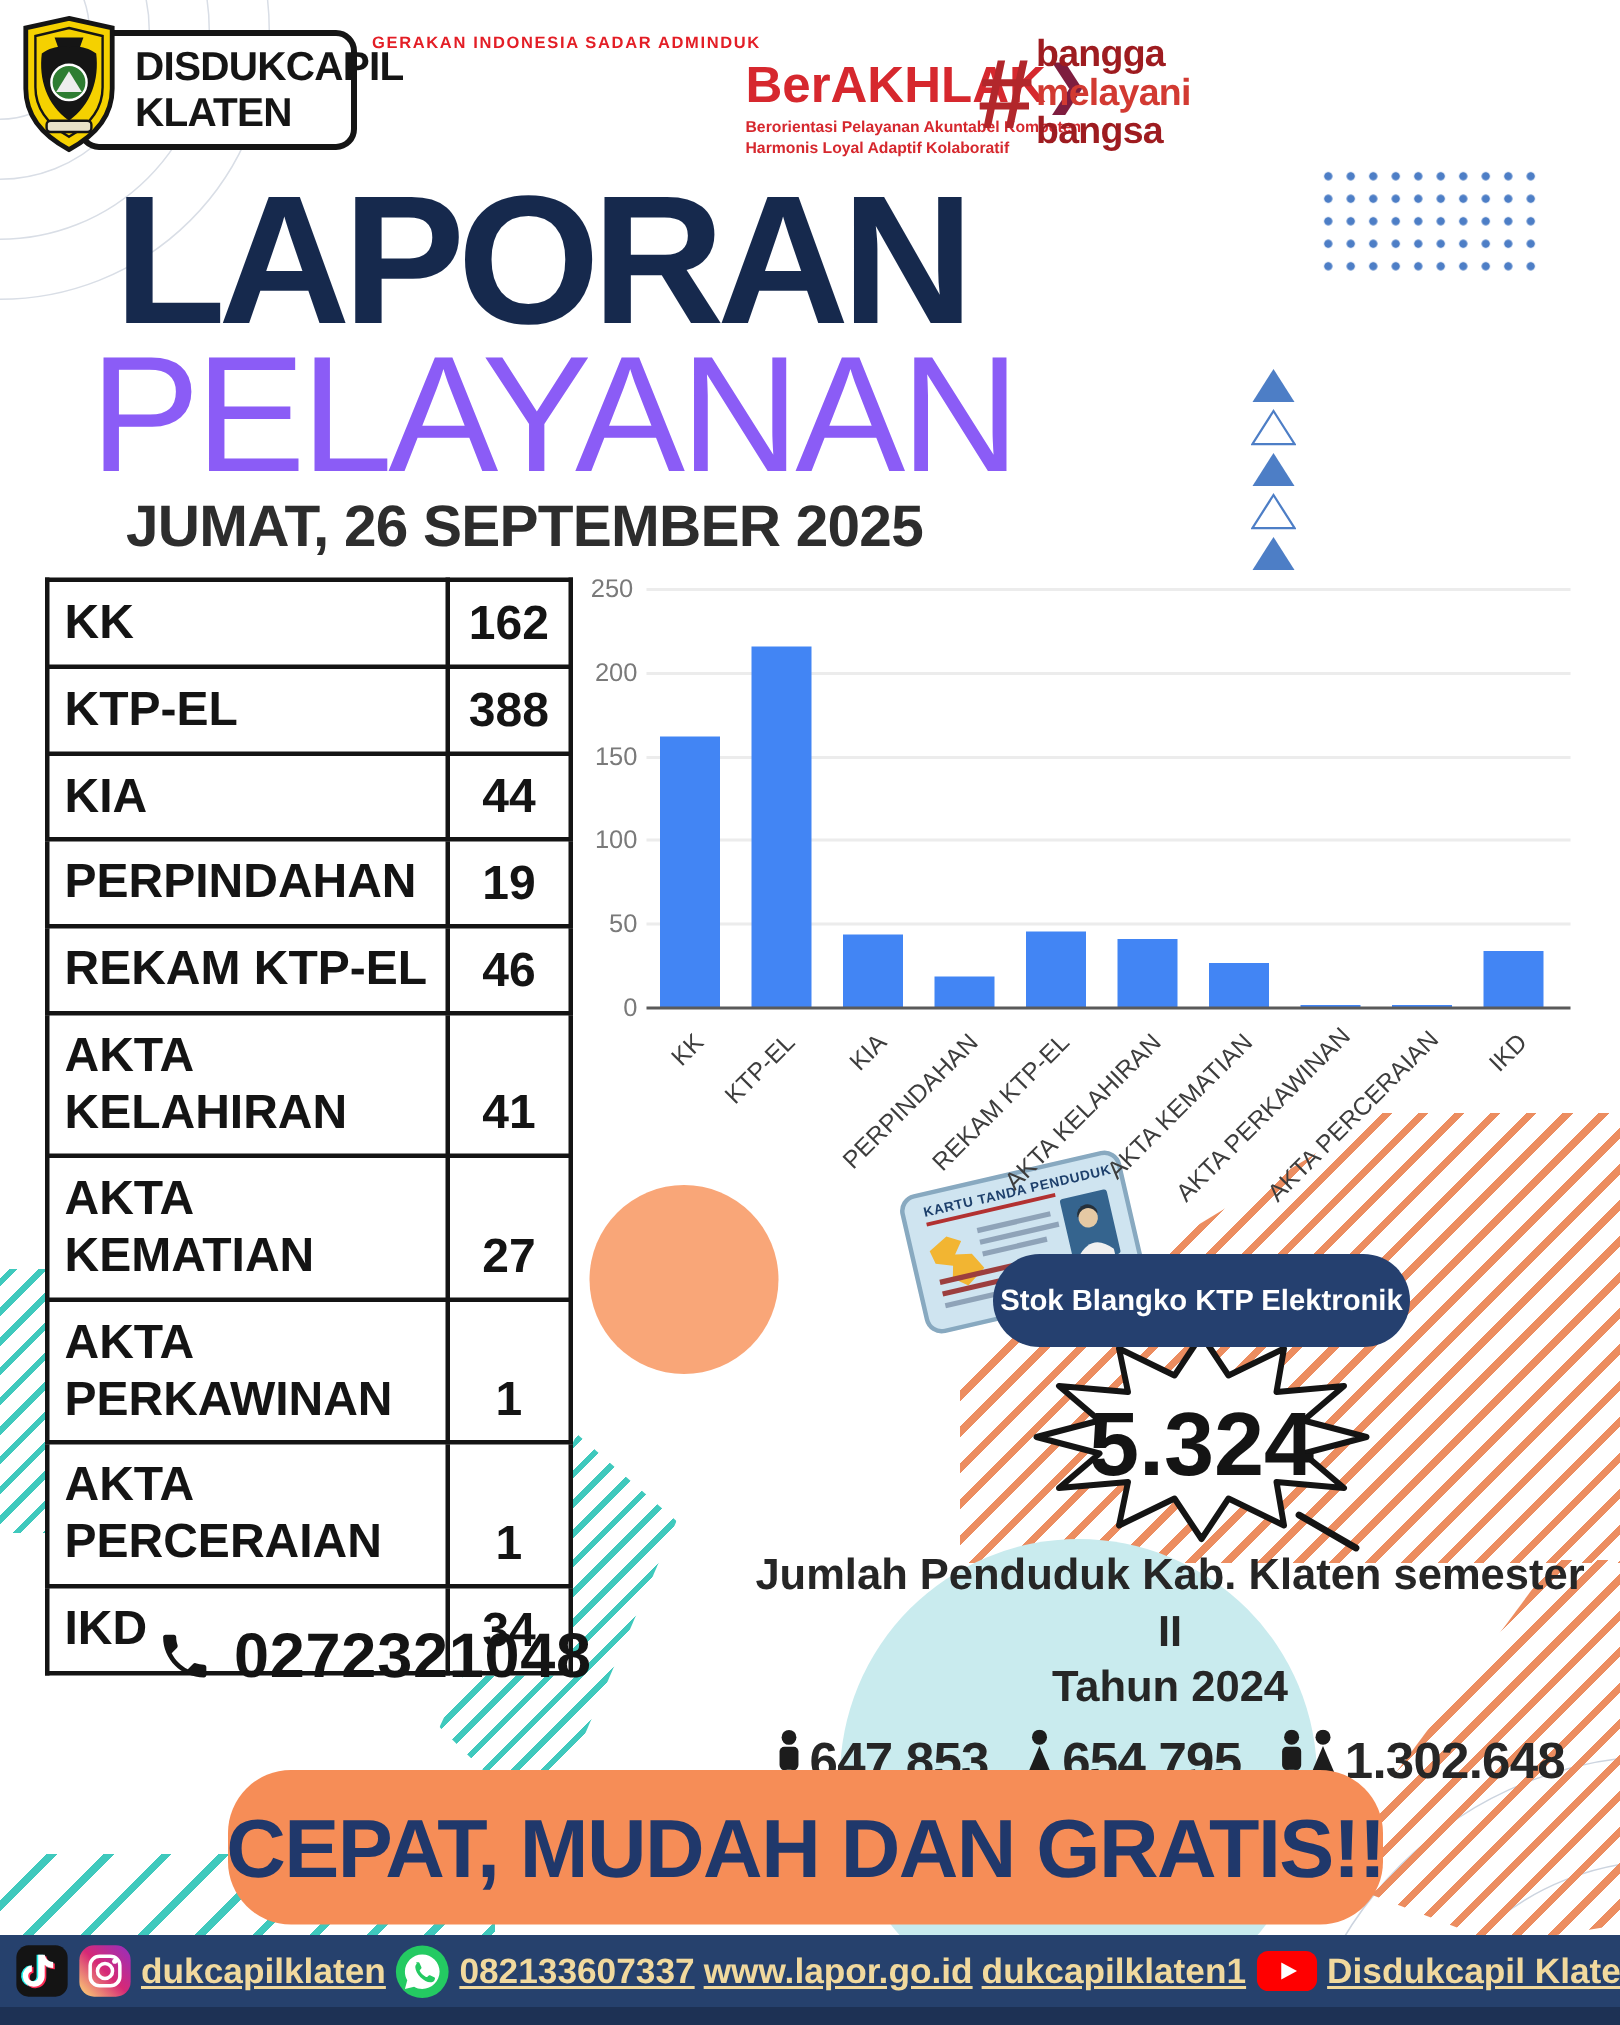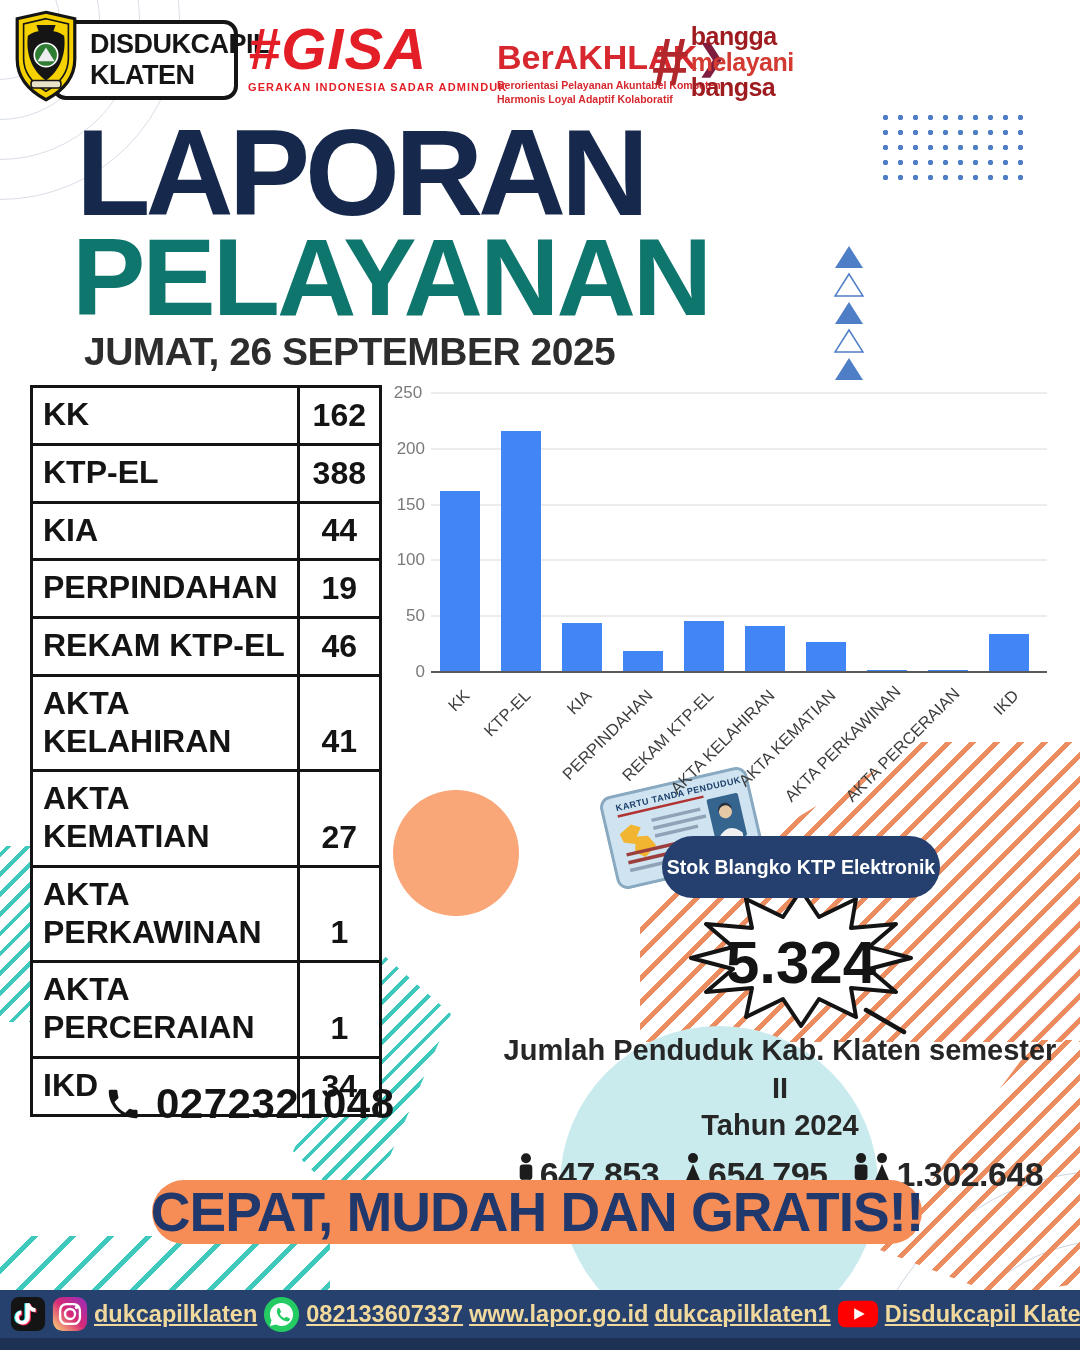--- a/index.html
+++ b/index.html
@@ -34,21 +34,21 @@
   .berakhlak .big{font-size:34px;font-weight:800;color:#d6282e;line-height:1}
   .berakhlak .arrow{color:#7e1d3f;font-weight:800}
   .berakhlak .sub{font-size:10.5px;font-weight:700;color:#d6282e;line-height:1.35;margin-top:4px}
   .bangga{position:absolute;left:652px;top:24px;z-index:5;display:flex;align-items:center}
   .bangga .hash{font-size:66px;font-weight:900;color:#b2272b;line-height:.9;margin-right:2px}
   .bangga .words div{font-size:25px;font-weight:800;line-height:1.02;color:#9e1c20;letter-spacing:-0.5px}
   .bangga .words .mid{color:#d23a32}
 
   
   .t1{position:absolute;left:76px;top:112px;font-size:122px;font-weight:800;letter-spacing:-5px;color:#16294d;z-index:5;line-height:1}
-  .t2{position:absolute;left:72px;top:222px;font-size:110px;font-weight:700;letter-spacing:-3px;color:#0f766e;z-index:5;line-height:1}
+  .t2{position:absolute;left:60px;top:222px;font-size:110px;font-weight:400;letter-spacing:-3px;color:#8b5cf6;z-index:5;line-height:1}
   .date{position:absolute;left:84px;top:330px;font-size:39px;font-weight:800;color:#2d2d2d;z-index:5;letter-spacing:-0.5px}
 
   
   table.svc{position:absolute;left:30px;top:385px;width:352px;border-collapse:collapse;z-index:5;background:#fff}
   table.svc td{border:3px solid #141414;font-weight:800;color:#141414;vertical-align:bottom}
   td.svc-label{font-size:32px;line-height:1.18;padding:8px 2px 9px 10px;width:268px}
   td.svc-value{font-size:32px;text-align:center;width:84px;padding:8px 4px 9px 4px}
 
   
   .phone{position:absolute;left:104px;top:1080px;display:flex;align-items:center;gap:14px;z-index:5}
@@ -72,21 +72,21 @@
   .burstval{position:absolute;left:686px;top:928px;width:230px;text-align:center;font-size:60px;font-weight:800;color:#141414;z-index:3}
 
   
   .pop{position:absolute;left:495px;top:1032px;width:570px;text-align:center;z-index:5}
   .pop .l1,.pop .l2{font-size:29px;font-weight:800;color:#262626;line-height:1.3}
   .pop .row{display:flex;justify-content:center;align-items:flex-start;gap:24px;margin-top:8px}
   .pop .grp{display:flex;align-items:center;gap:5px}
   .pop .n{font-size:34px;font-weight:700;color:#262626;letter-spacing:-0.5px}
 
   
-  .banner{position:absolute;left:152px;top:1180px;width:770px;height:64px;border-radius:42px;background:#f68d57;z-index:6;
+  .banner{position:absolute;left:152px;top:1180px;width:770px;height:103px;border-radius:42px;background:#f68d57;z-index:6;
     display:flex;align-items:center;justify-content:center}
   .banner span{font-size:55px;font-weight:800;color:#20386b;letter-spacing:-1px;white-space:nowrap}
 
   
   .footer{position:absolute;left:0;top:1290px;width:1080px;height:48px;background:#26416d;z-index:10;
     display:flex;align-items:center;gap:6px;padding:0 10px;justify-content:space-between}
   .footer-strip{position:absolute;left:0;top:1338px;width:1080px;height:12px;background:#1d3154;z-index:10}
   .flink{font-size:23.5px;font-weight:700;color:#f1d99d;text-decoration:underline;white-space:nowrap}
   .fico{flex:0 0 auto;display:block}
 </style>
@@ -123,21 +123,20 @@
   <path d="M13 24 C11 40 16 56 30 66 C44 56 49 40 47 24 C41 20 36 19 30 20 C24 19 19 20 13 24 Z" fill="#151515"></path>
   <circle cx="30" cy="42" r="11" fill="#2e7d32" stroke="#fff" stroke-width="1.5"></circle>
   <path d="M30 35 l8 13 h-16 z" fill="#ededed"></path>
   <rect x="16" y="66" width="28" height="7" rx="2.5" fill="#e9e2c8" stroke="#151515" stroke-width="1.5"></rect>
 </svg>
 <div class="agencybox">
   <div>DISDUKCAPIL</div>
   <div>KLATEN</div>
 </div>
 <div class="gisa">
-  <div class="big">#GISA</div>
   <div class="sub">GERAKAN INDONESIA SADAR ADMINDUK</div>
 </div>
 <div class="berakhlak">
   <div class="big"><span>BerAKHLAK</span><span class="arrow">❯</span></div>
   <div class="sub">
     <div>Berorientasi Pelayanan Akuntabel Kompeten</div>
     <div>Harmonis Loyal Adaptif Kolaboratif</div>
   </div>
 </div>
 <div class="bangga">

